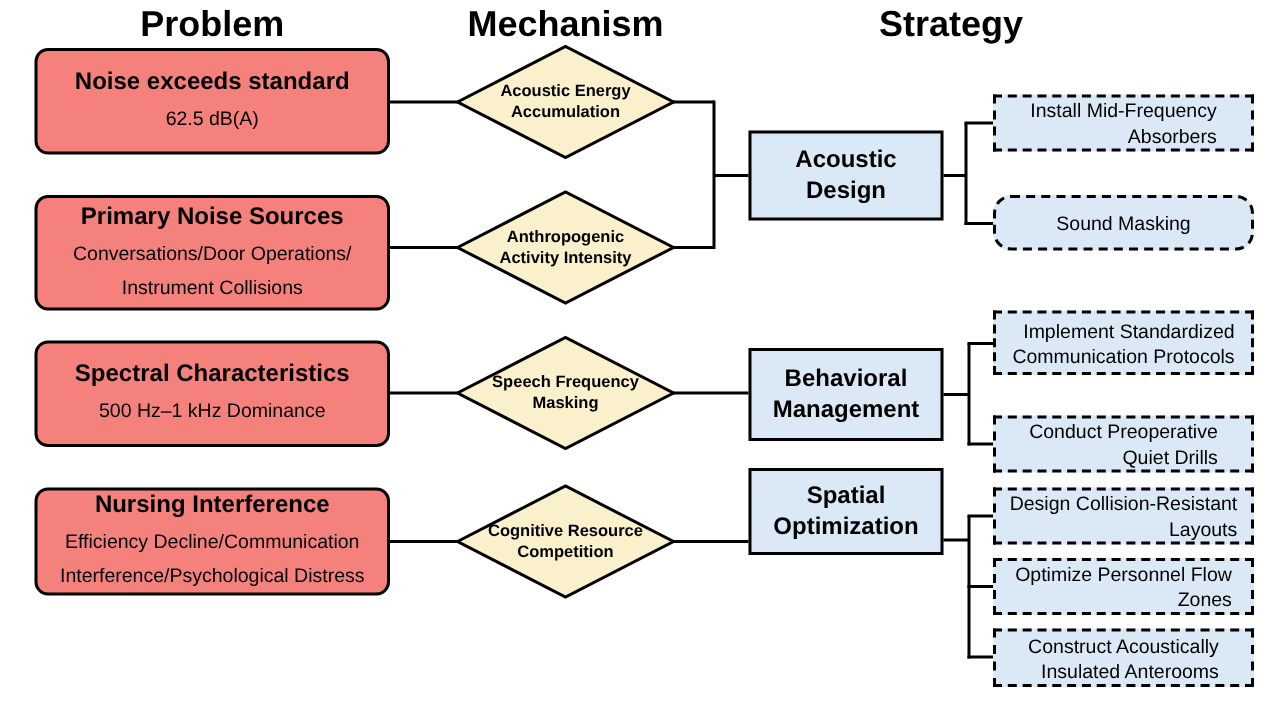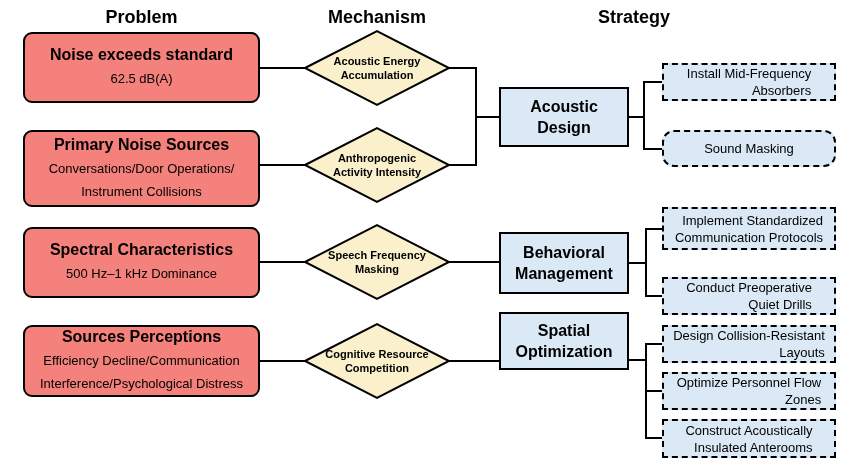--- a/index.html
+++ b/index.html
@@ -2,21 +2,21 @@
 <html><head>
 <meta charset="utf-8">
 <style>
   html,body{margin:0;padding:0;background:#fff;}
   .canvas{
     position:relative;width:857px;height:469px;background:#ffffff;
     font-family:"Liberation Sans",sans-serif;color:#000;overflow:hidden;
   }
   svg.wires{position:absolute;left:0;top:0;width:857px;height:469px;}
   .hdr{
-    position:absolute;top:7px;font-weight:bold;font-size:18px;line-height:20px;
+    position:absolute;top:7px;font-weight:bold;font-size:24px;line-height:20px;
     text-align:center;
   }
   .pbox{
     position:absolute;left:23px;width:237px;box-sizing:border-box;
     background:#F5817C;border:2px solid #000;border-radius:9px;
     display:flex;flex-direction:column;align-items:center;justify-content:center;
     text-align:left;
   }
   .ptitle{font-weight:bold;font-size:16px;line-height:20px;margin-bottom:2px;}
   .pdetail{font-size:13px;line-height:23px;}
@@ -92,21 +92,21 @@
   <div class="pbox" style="top:130px;height:77px;">
     <div class="ptitle">Primary Noise Sources</div>
     <div class="pdetail">Conversations/Door Operations/</div>
     <div class="pdetail">Instrument Collisions</div>
   </div>
   <div class="pbox" style="top:227px;height:71px;">
     <div class="ptitle">Spectral Characteristics</div>
     <div class="pdetail">500 Hz–1 kHz Dominance</div>
   </div>
   <div class="pbox" style="top:325px;height:72px;">
-    <div class="ptitle">Sources Perceptions</div>
+    <div class="ptitle">Nursing Interference</div>
     <div class="pdetail">Efficiency Decline/Communication</div>
     <div class="pdetail">Interference/Psychological Distress</div>
   </div>
 
   <div class="dlabel" style="top:31px;">Acoustic Energy
 Accumulation</div>
   <div class="dlabel" style="top:128px;">Anthropogenic
 Activity Intensity</div>
   <div class="dlabel" style="top:225px;">Speech Frequency
 Masking</div>

